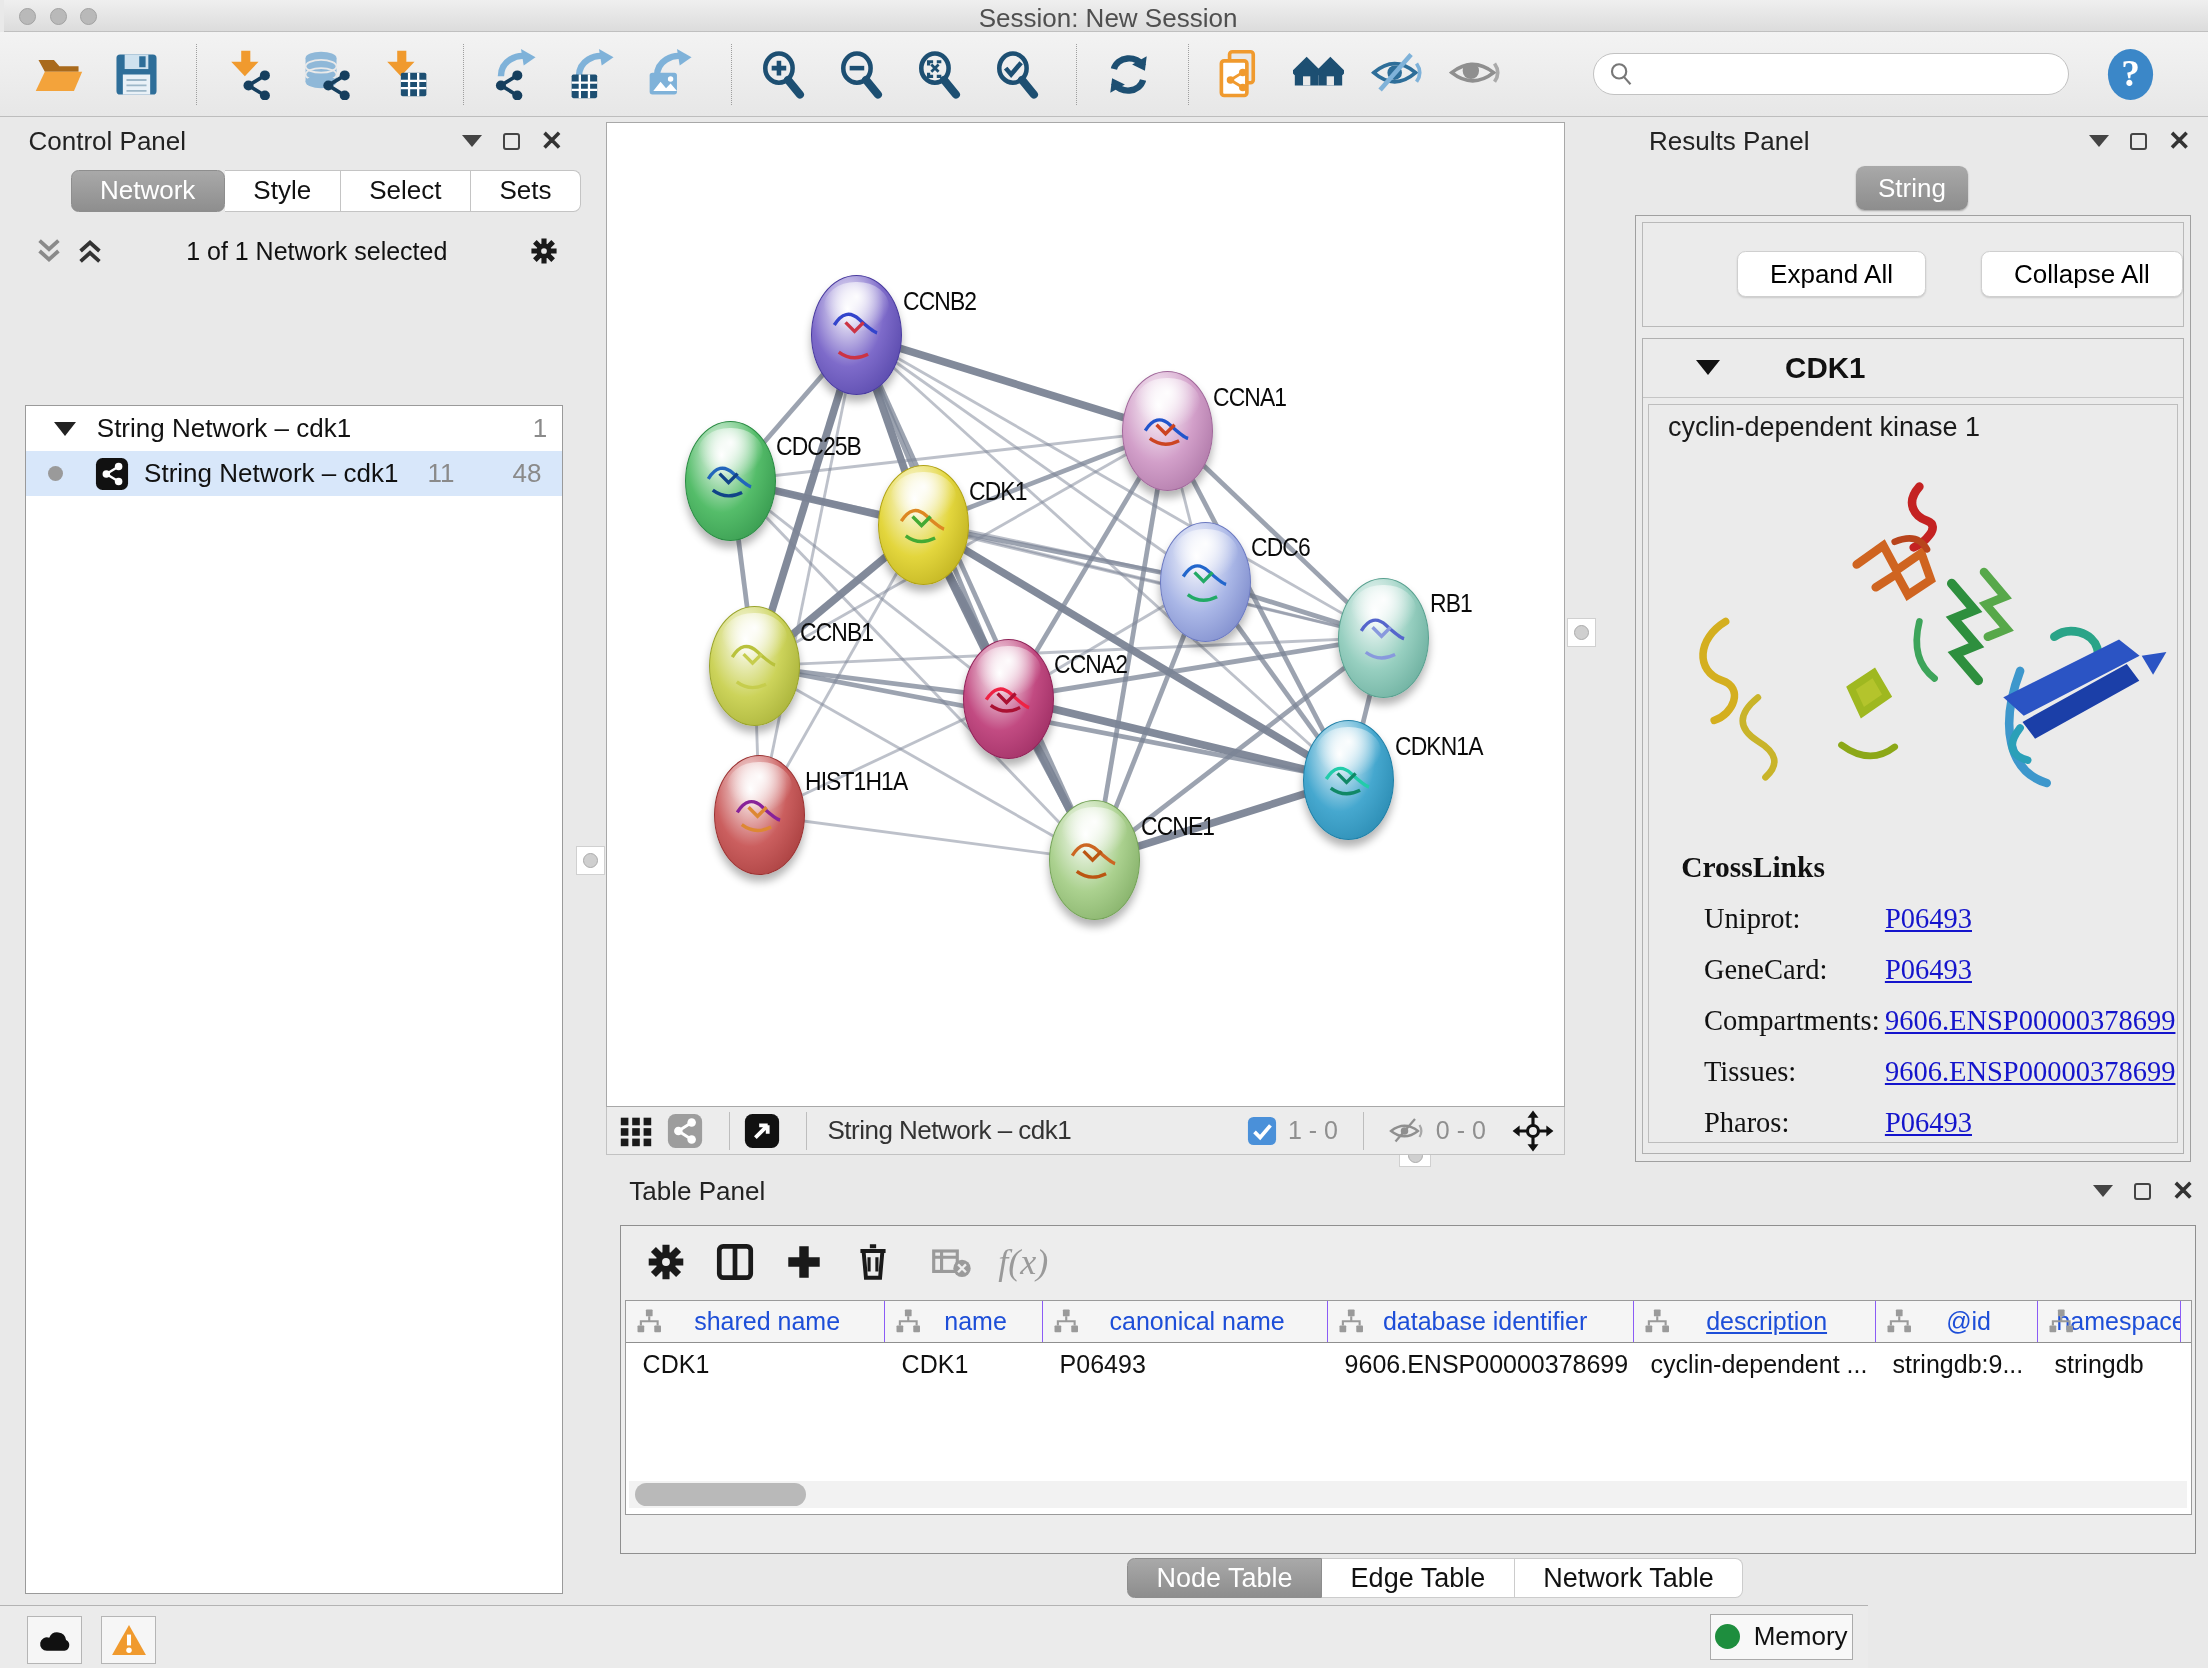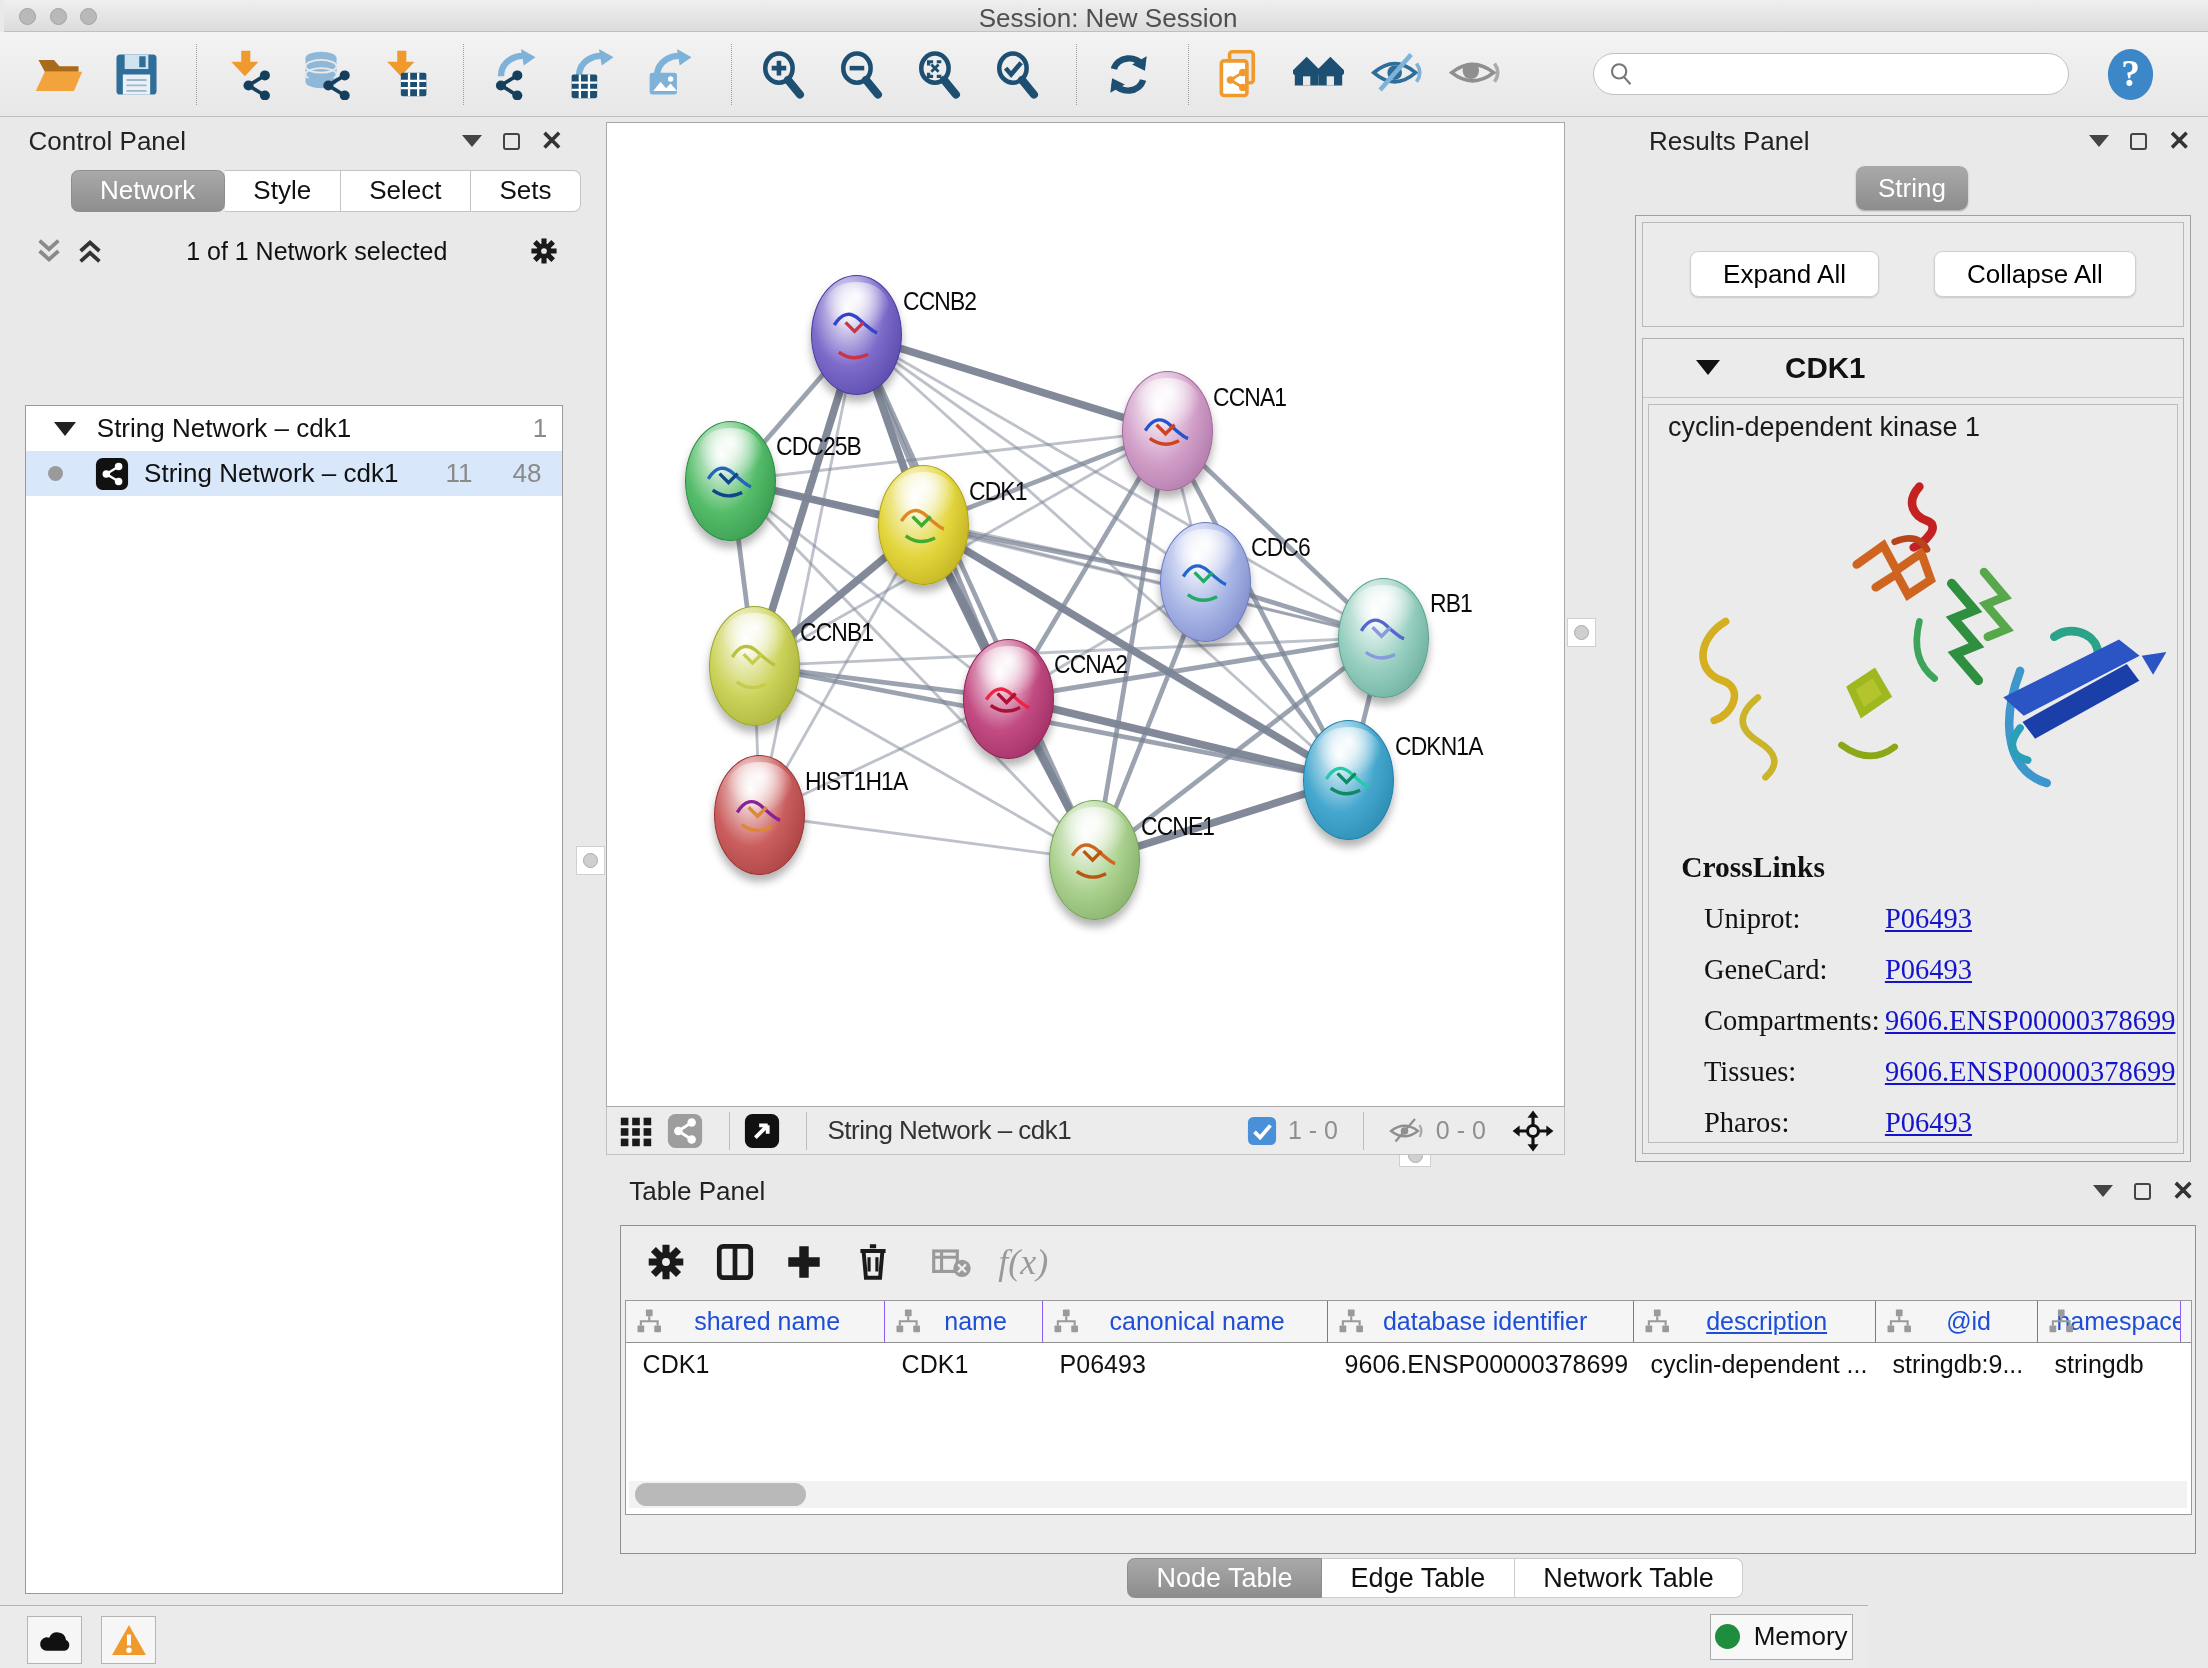--- a/index.html
+++ b/index.html
@@ -48,21 +48,21 @@
   .cp-selrow svg { width:32px; height:32px; }
   .cp-seltext { flex:1; text-align:center; font-size:25px; color:#111; }
   .cp-tree { position:absolute; left:15px; right:13.3px; top:285px; bottom:5.7px; background:#fff; border:1px solid #9a9a9a; }
   .tree-row { display:flex; align-items:center; height:45px; font-size:26px; padding:0 15px; }
   .tree-row .cnt { margin-left:auto; color:#8a8a8a; }
   .tree-row.sel { background:#d8e7fa; }
   .tree-tri { width:0; height:0; border-left:11.4px solid transparent; border-right:11.4px solid transparent;
     border-top:14.3px solid #222; margin:0 21px 0 13.3px; }
   .tree-bullet { width:15px; height:15px; border-radius:50%; background:#9a9a9a; margin:0 32px 0 7.6px; }
   .tree-neticon { width:34px; height:34px; margin-right:15px; }
-  .tree-nums { margin-left:auto; display:flex; gap:40px; color:#8a8a8a; padding-right:5.7px; }
+  .tree-nums { margin-left:auto; display:flex; gap:58px; color:#8a8a8a; padding-right:5.7px; }
 
   
   .split-dot { position:absolute; width:28.5px; height:28.5px; background:#fff; border:1px solid #d0d0d0;
     display:flex; align-items:center; justify-content:center; }
   .split-dot i { width:15px; height:15px; border-radius:50%; background:#cfcfcf; border:1px solid #ababab; }
 
   
   .canvas { position:absolute; left:606px; top:122px; width:959px; height:985px; background:#fff;
     border:1px solid #a8a8a8; overflow:hidden; }
   #edges { position:absolute; inset:0; }
@@ -82,21 +82,21 @@
   .cf-title { font-size:26px; color:#333; margin-left:7.6px; letter-spacing:-0.5px; }
   .cf-right { margin-left:auto; display:flex; align-items:center; color:#8f8f8f; font-size:25px; gap:11.4px; }
 
   
   .results-panel { position:absolute; left:1624px; top:120px; width:576px; height:1046px; }
   .rp-head { padding:5.7px 9.5px 0 25px; }
   .rp-tab { margin:9.5px auto 0; width:112px; height:44px; border-radius:8.6px;
     background:linear-gradient(#a9a9a9,#8d8d8d); color:#fff; font-size:26px;
     display:flex; align-items:center; justify-content:center; box-shadow:0 1px 1.9px rgba(0,0,0,.3); }
   .rp-box { position:absolute; left:11.4px; right:9.5px; top:95px; bottom:3.8px; border:1px solid #a0a0a0; background:#ebebeb; padding:5.7px; }
-  .rp-btnrow { border:1px solid #b9b9b9; height:105px; display:flex; align-items:center; justify-content:center; gap:55px; }
+  .rp-btnrow { border:1px solid #b9b9b9; height:105px; display:flex; align-items:center; justify-content:flex-end; gap:55px; }
   .rp-btn { background:#fff; border:1px solid #cfcfcf; border-radius:8.6px; height:46px; padding:0 32px;
     font-size:26px; display:flex; align-items:center; box-shadow:0 1px 1.9px rgba(0,0,0,.15); }
   .rp-section { border:1px solid #b0b0b0; margin-top:5.7px; position:absolute; left:5.7px; right:5.7px; top:116px; bottom:7.6px; }
   .rp-sec-head { height:59px; display:flex; align-items:center; padding-left:53px; gap:65px; border-bottom:1px solid #c5c5c5; }
   .rp-sec-head .tri { width:0; height:0; border-left:12.4px solid transparent; border-right:12.4px solid transparent; border-top:15px solid #111; }
   .rp-sec-head .name { font-size:29.5px; font-weight:bold; }
   .rp-content { position:absolute; left:4.8px; right:4.8px; top:65px; bottom:9.5px; border:1px solid #bdbdbd; padding:7.6px 0 0 19px; overflow:hidden; }
   .rp-desc { font-size:27px; color:#1a1a1a; }
   .rp-protein { margin:17px 0 0 1.9px; }
   .crosslinks { font-family:"Liberation Serif", serif; margin-top:7.6px; }

